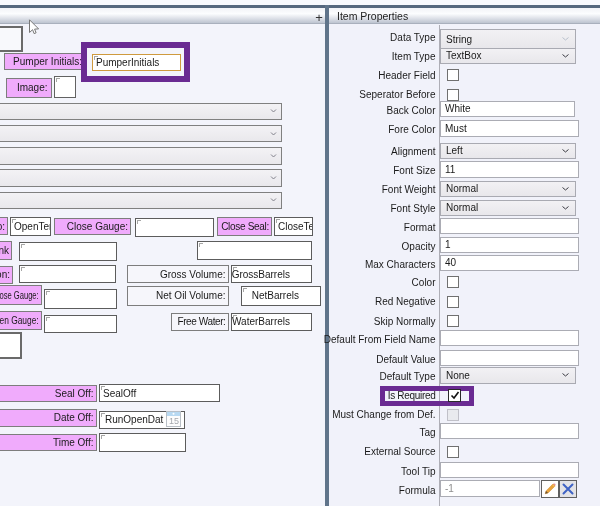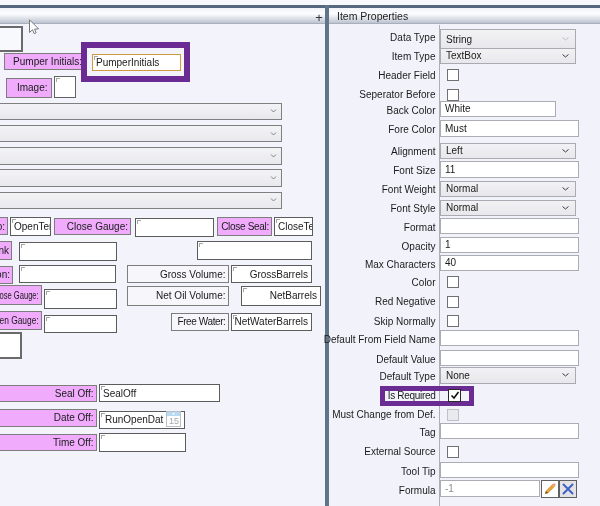--- a/index.html
+++ b/index.html
@@ -4,21 +4,21 @@
 body{width:600px;height:506px;position:relative;overflow:hidden;
  font-family:"Liberation Sans",sans-serif;font-size:10px;color:#1a1a1a;
  background:#f3f4fb}
 .abs{position:absolute;box-sizing:border-box}
 
 .lb{position:absolute;box-sizing:border-box;background:#f0abfc;border:1px solid #7d7d7d;
  display:flex;align-items:center;justify-content:flex-end;padding-right:2px;white-space:nowrap;overflow:hidden}
 
 .tb{position:absolute;box-sizing:border-box;background:#fff;border:1px solid #5c5c5c;
  display:flex;align-items:center;padding-left:3px;white-space:nowrap;overflow:hidden}
-.tbr{justify-content:flex-end;padding-right:3px;padding-left:0}
+.tbr{justify-content:flex-end;padding-right:21px;padding-left:0}
 .corner{position:absolute;left:1px;top:1px;width:3px;height:3px;
  border-left:1px solid #a6a6a6;border-top:1px solid #a6a6a6}
 
 .dd{position:absolute;box-sizing:border-box;background:linear-gradient(#f3f2f5,#e9e8ec);
  border:1px solid #808080}
 .chev{position:absolute;top:50%;margin-top:-2px;width:7px;height:4px}
 
 .rlabel{position:absolute;white-space:nowrap;text-align:right;color:#1b1b1b}
 .rtb{position:absolute;box-sizing:border-box;background:#fff;border:1px solid #abacb4;
  display:flex;align-items:center;padding-left:4px;white-space:nowrap}
@@ -157,21 +157,21 @@
       <path d="M0.5 0.5 L3.5 3 L6.5 0.5" fill="none" stroke="#3c3c44" stroke-width="1"></path>
     </svg></div>
 
 <div class="rlabel" style="right:164.5px;top:69.5px">Header Field</div>
 <div class="cb" style="left:446.5px;top:69px"></div>
 
 <div class="rlabel" style="right:164.5px;top:88.5px">Seperator Before</div>
 <div class="cb" style="left:446.5px;top:88.5px"></div>
 
 <div class="rlabel" style="right:164.5px;top:104.5px">Back Color</div>
-<div class="rtb" style="left:440px;top:100.5px;width:116px;height:16.5px">White</div>
+<div class="rtb" style="left:440px;top:100.5px;width:135px;height:16.5px">White</div>
 
 <div class="rlabel" style="right:164.5px;top:124px">Fore Color</div>
 <div class="rtb" style="left:440px;top:120px;width:138.5px;height:16.5px">Must</div>
 
 <div class="rlabel" style="right:164.5px;top:146px">Alignment</div>
 <div class="rdd" style="left:440px;top:142.5px;width:136px;height:16.5px">Left<svg class="chev" style="right:6px" viewBox="0 0 7 4">
       <path d="M0.5 0.5 L3.5 3 L6.5 0.5" fill="none" stroke="#3c3c44" stroke-width="1"></path>
     </svg></div>
 
 <div class="rlabel" style="right:164.5px;top:165px">Font Size</div>

